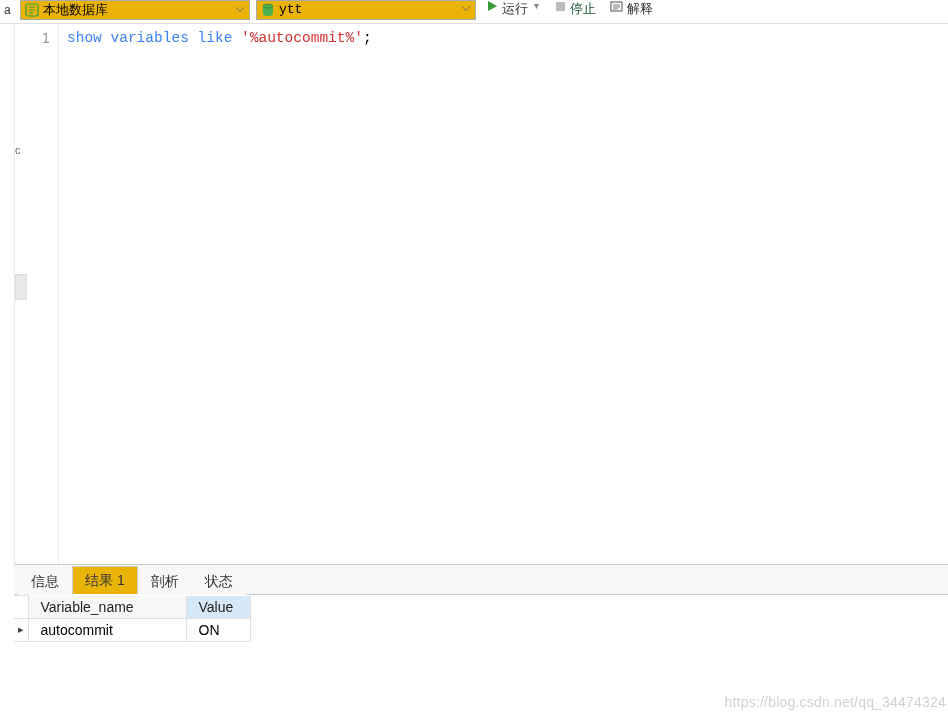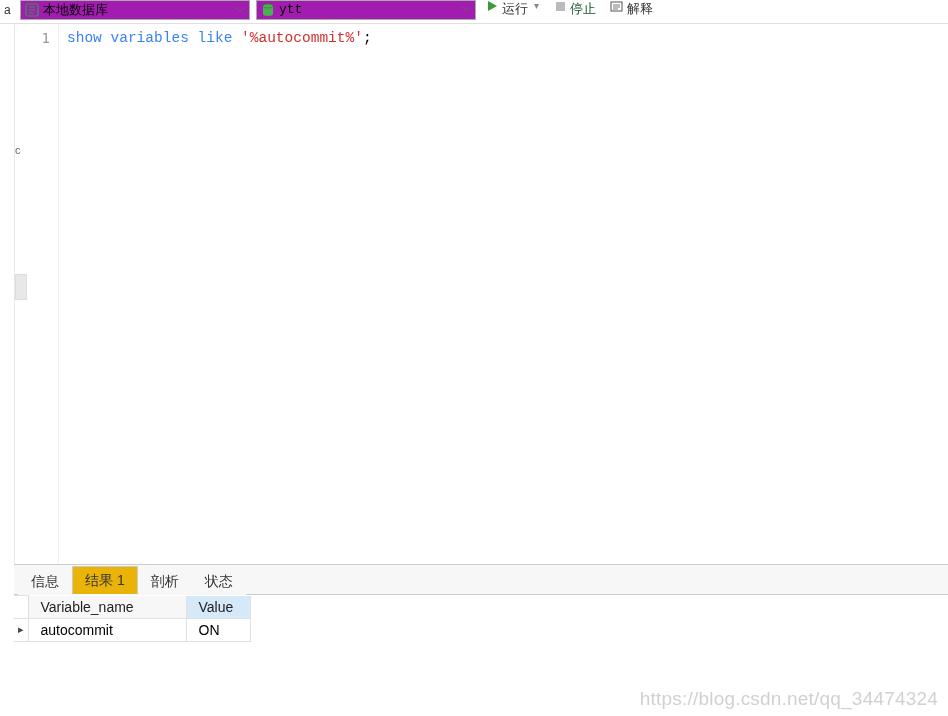--- a/index.html
+++ b/index.html
@@ -26,21 +26,21 @@
       font-size: 12px;
       color: #333;
       width: 10px;
       overflow: hidden;
     }
     .dropdown {
       display: flex;
       align-items: center;
       border: 1px solid #aaa;
       height: 20px;
-      background: #a21caf;
+      background: #eab308;
       position: relative;
       padding: 0 18px 0 4px;
       cursor: pointer;
     }
     .dropdown.db { width: 230px; }
     .dropdown.schema { width: 220px; font-family: Liberation Mono, monospace; }
     .dropdown-icon {
       display: flex;
       align-items: center;
       justify-content: center;
@@ -176,23 +176,23 @@
       text-align: center;
       vertical-align: middle;
       font-size: 11px;
       color: #444;
       background: #fff;
     }
     .col-varname { width: 158px; }
     .col-value { width: 64px; }
     .watermark {
       position: absolute;
-      right: 10px;
+      right: 2px;
       bottom: 6px;
-      font-size: 19px;
+      font-size: 14px;
       color: rgba(120,120,120,0.35);
       letter-spacing: 0.2px;
       pointer-events: none;
     }
   </style>
 </head>
 <body>
 
 <div class="toolbar">
   <span class="left-edge-label">a</span>

